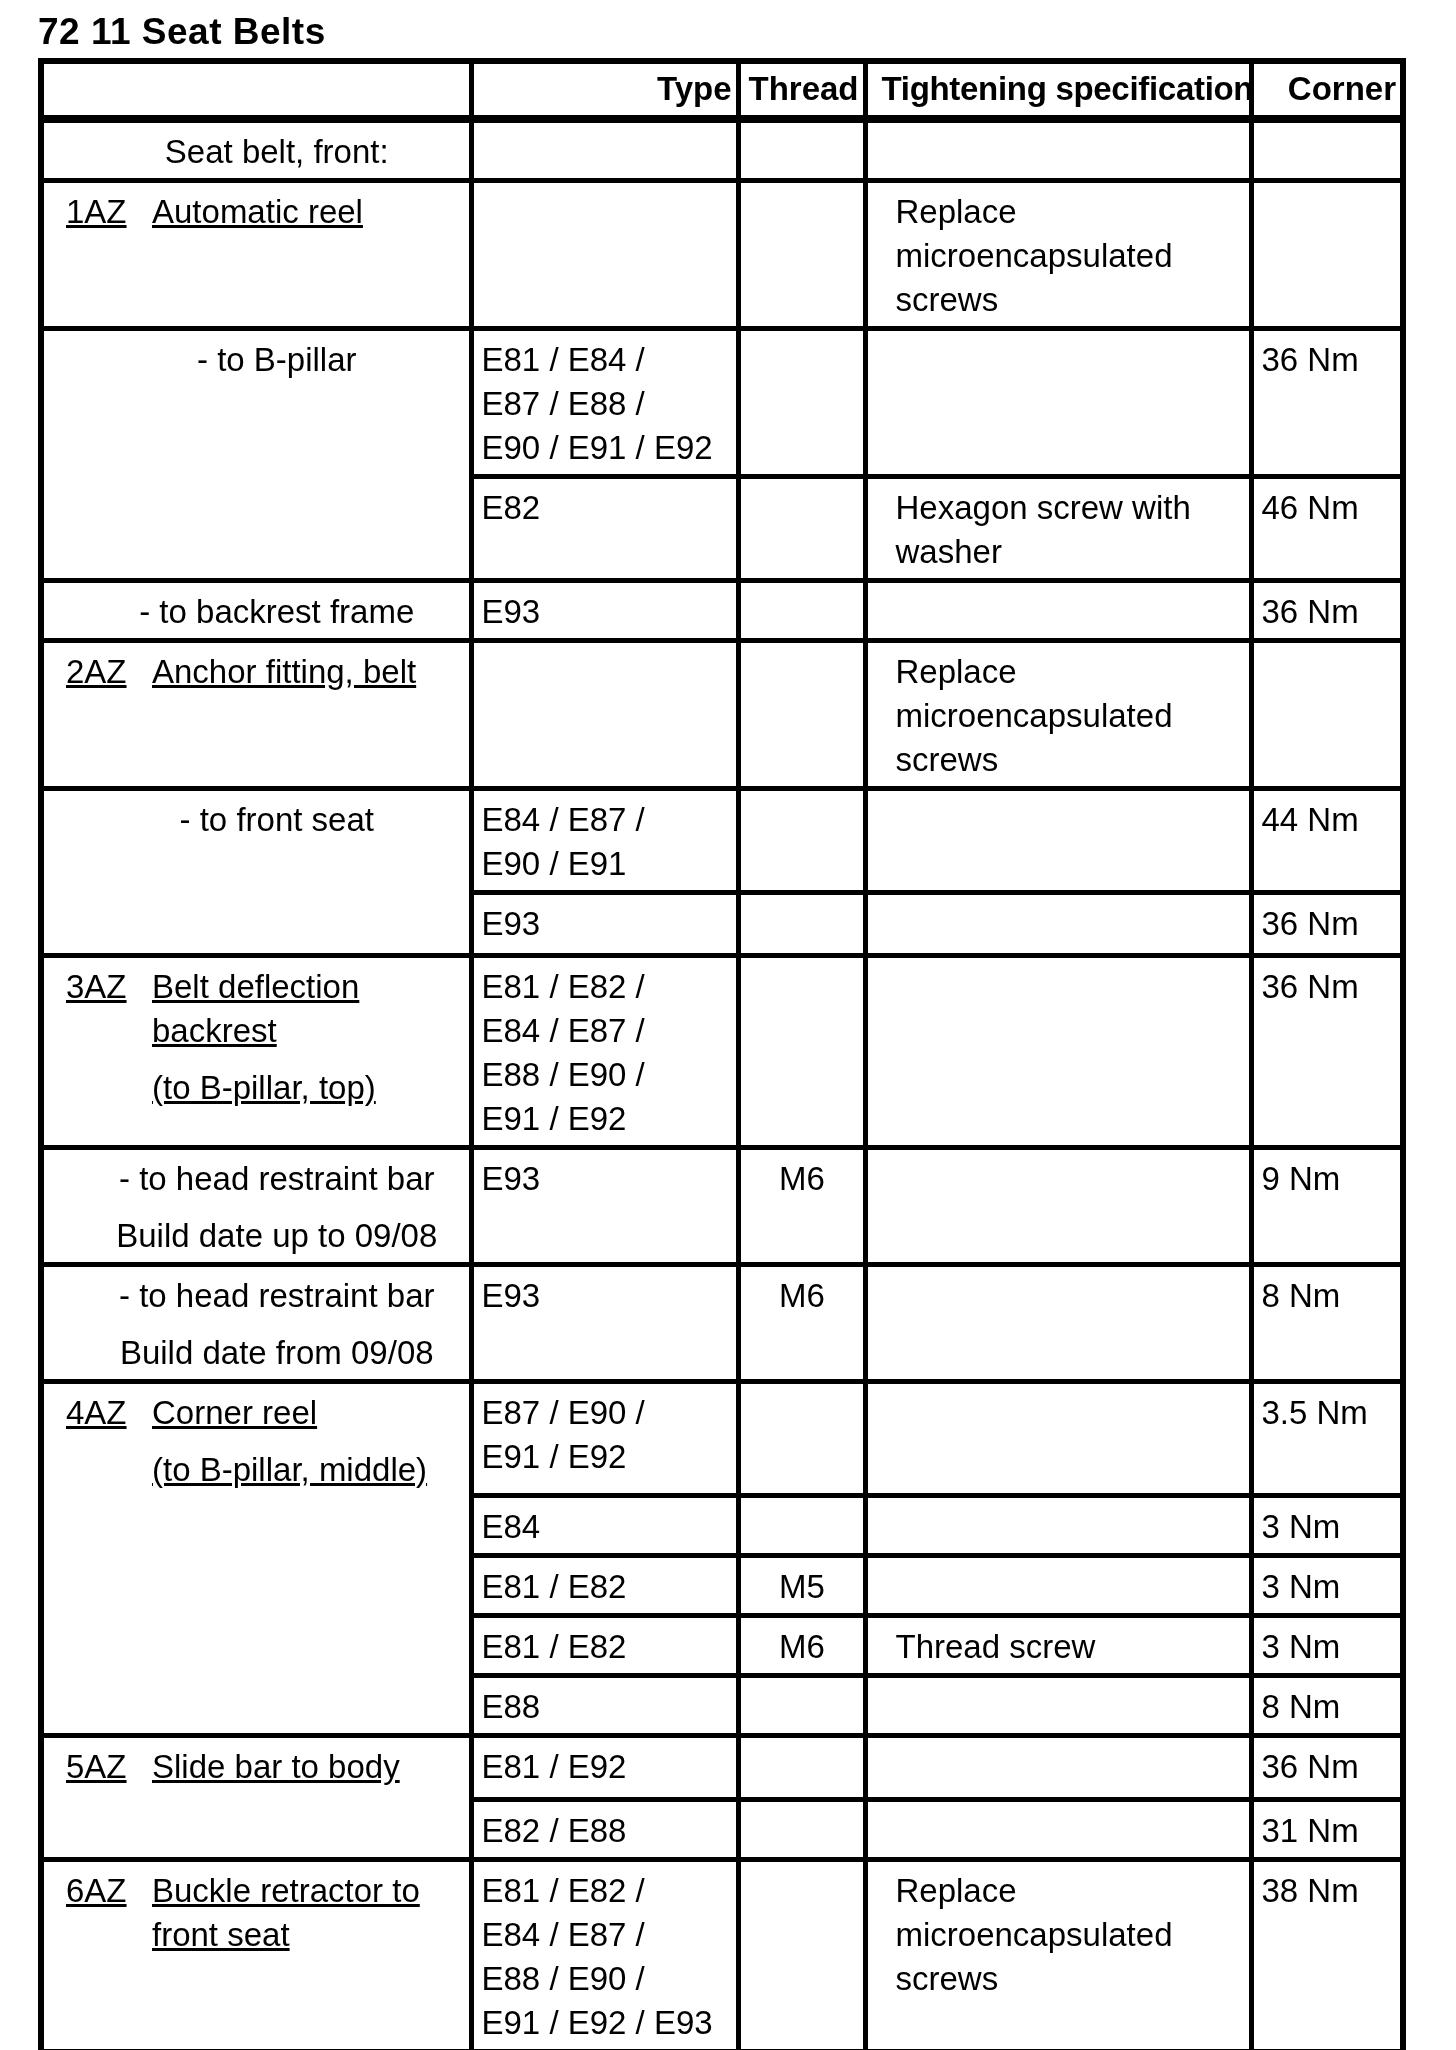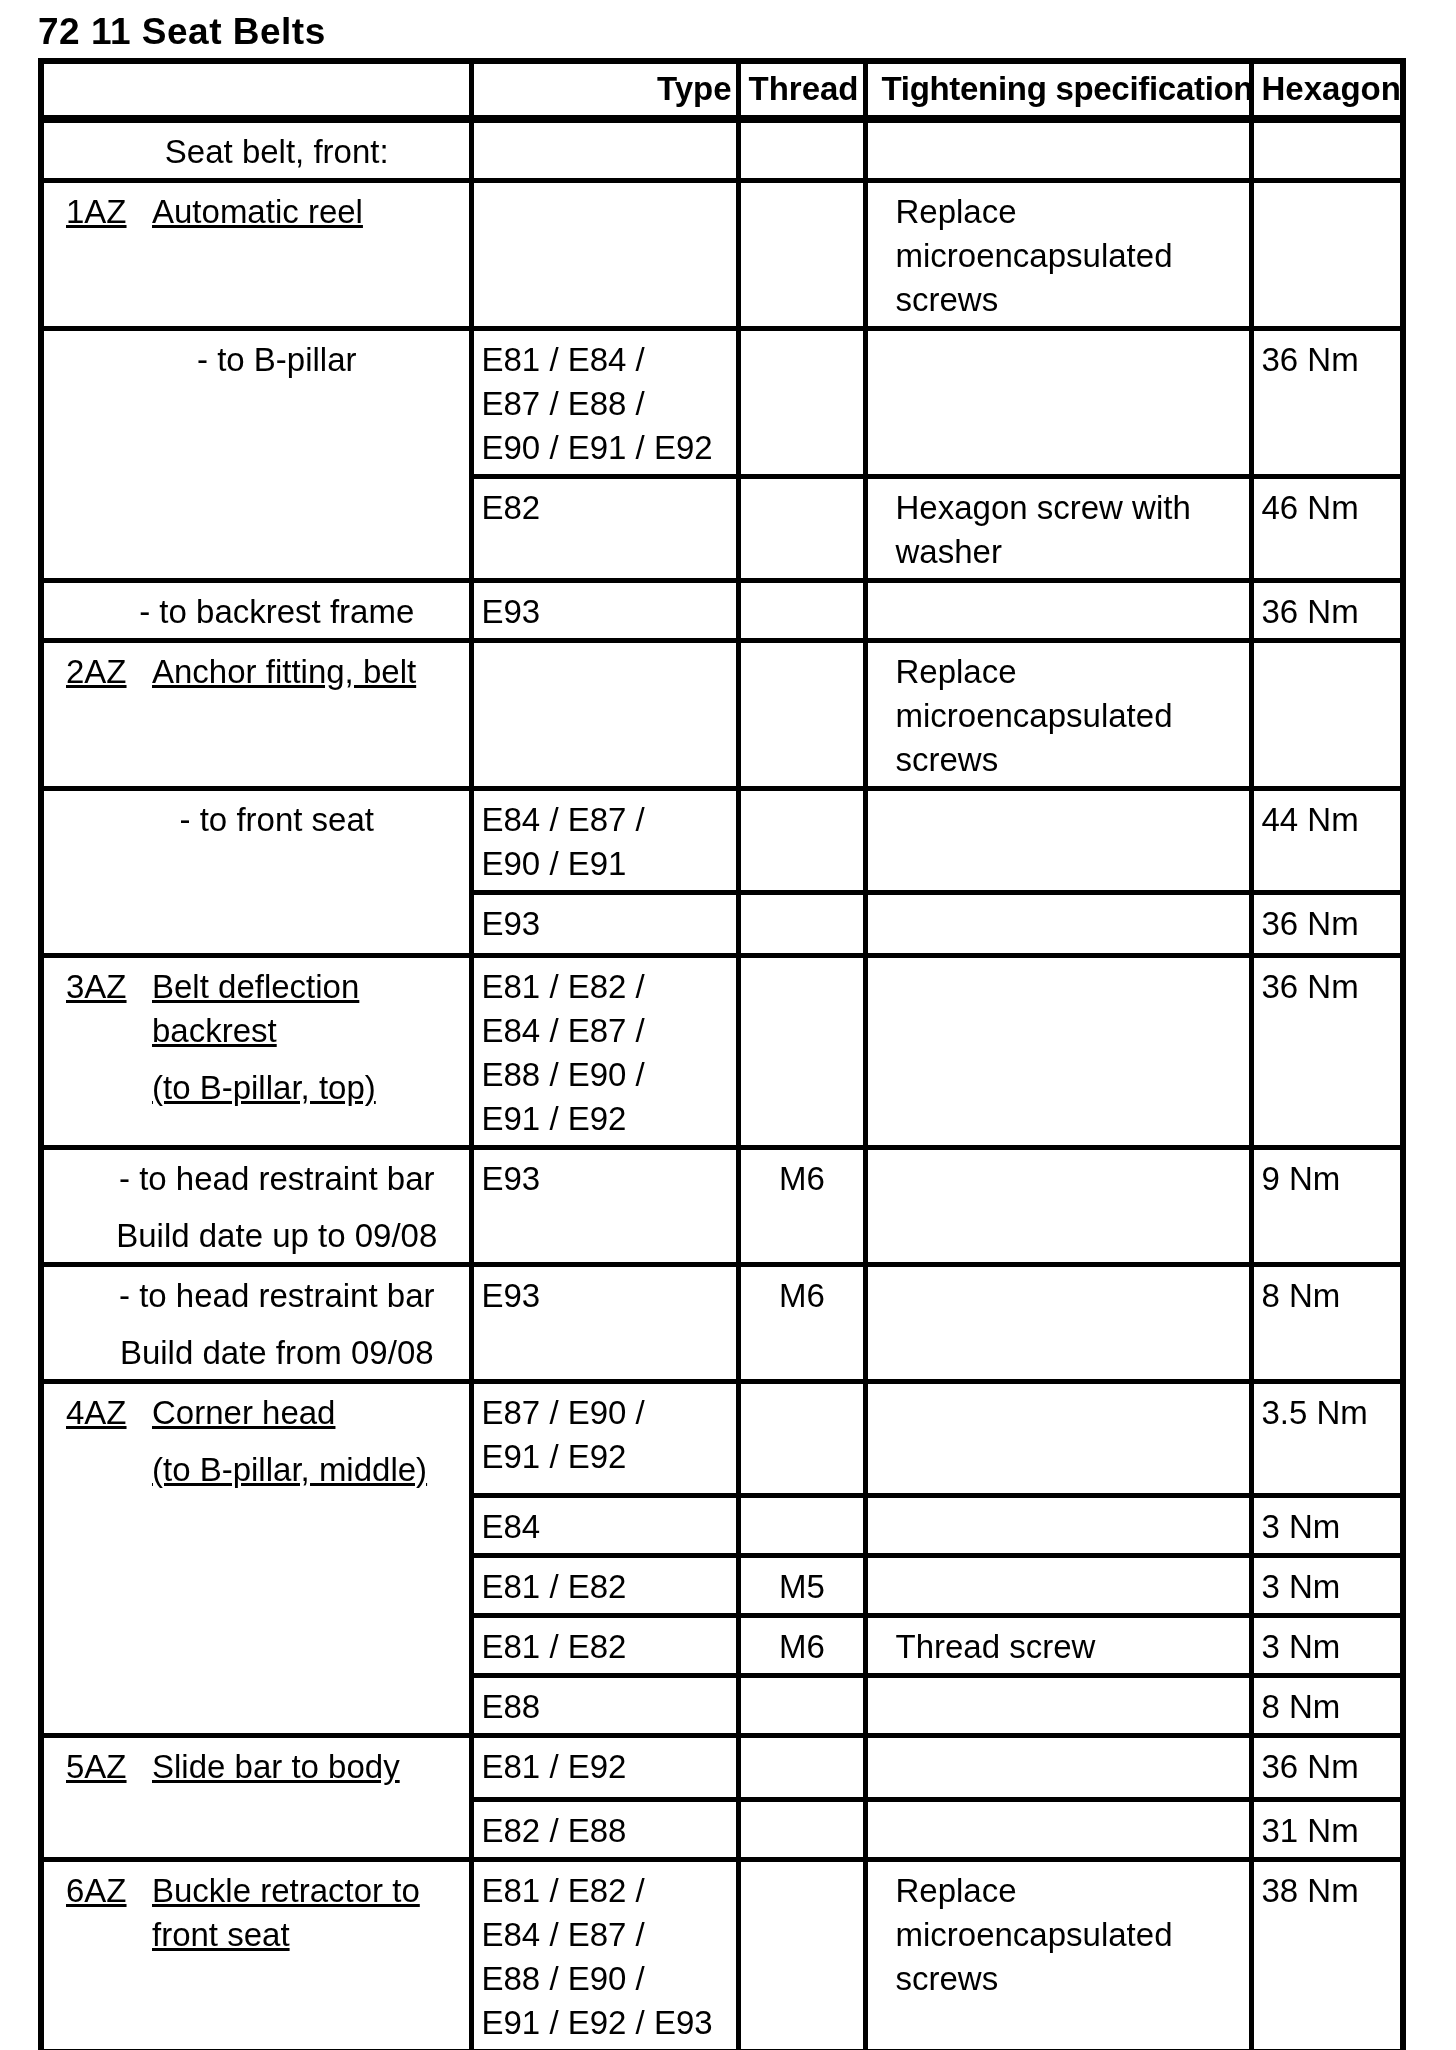--- a/index.html
+++ b/index.html
@@ -72,21 +72,21 @@
       <col style="width:386px">
       <col style="width:152px">
     </colgroup>
 
     <tbody>
         <tr style="height:50px">
       <th></th>
       <th class="h-type">Type</th>
       <th class="h-thread">Thread</th>
       <th class="h-tight">Tightening specification</th>
-      <th class="h-measure">Hexagon</th>
+      <th class="h-measure">Corner</th>
     </tr>
 
     <tr style="height:58px">
       <td class="c1">Seat belt, front:</td>
       <td class="c2"></td>
       <td class="c3"></td>
       <td class="c4"></td>
       <td class="c5"></td>
     </tr>
 
@@ -212,21 +212,21 @@
       <td class="c3">M6</td>
       <td class="c4"></td>
       <td class="c5">8 Nm</td>
     </tr>
 
     <tr style="height:114px">
       <td class="c1az" rowspan="5">
         <div class="azwrap">
           <span class="azlabel">4AZ</span>
           <span class="aztext">
-            <span class="ml">Corner head</span>
+            <span class="ml">Corner reel</span>
             <span class="ml para2">(to B-pillar, middle)</span>
           </span>
         </div>
       </td>
       <td class="c2">
             <span class="ml">E87 / E90 /
 E91 / E92</span>
           </td>
       <td class="c3"></td>
       <td class="c4"></td>

